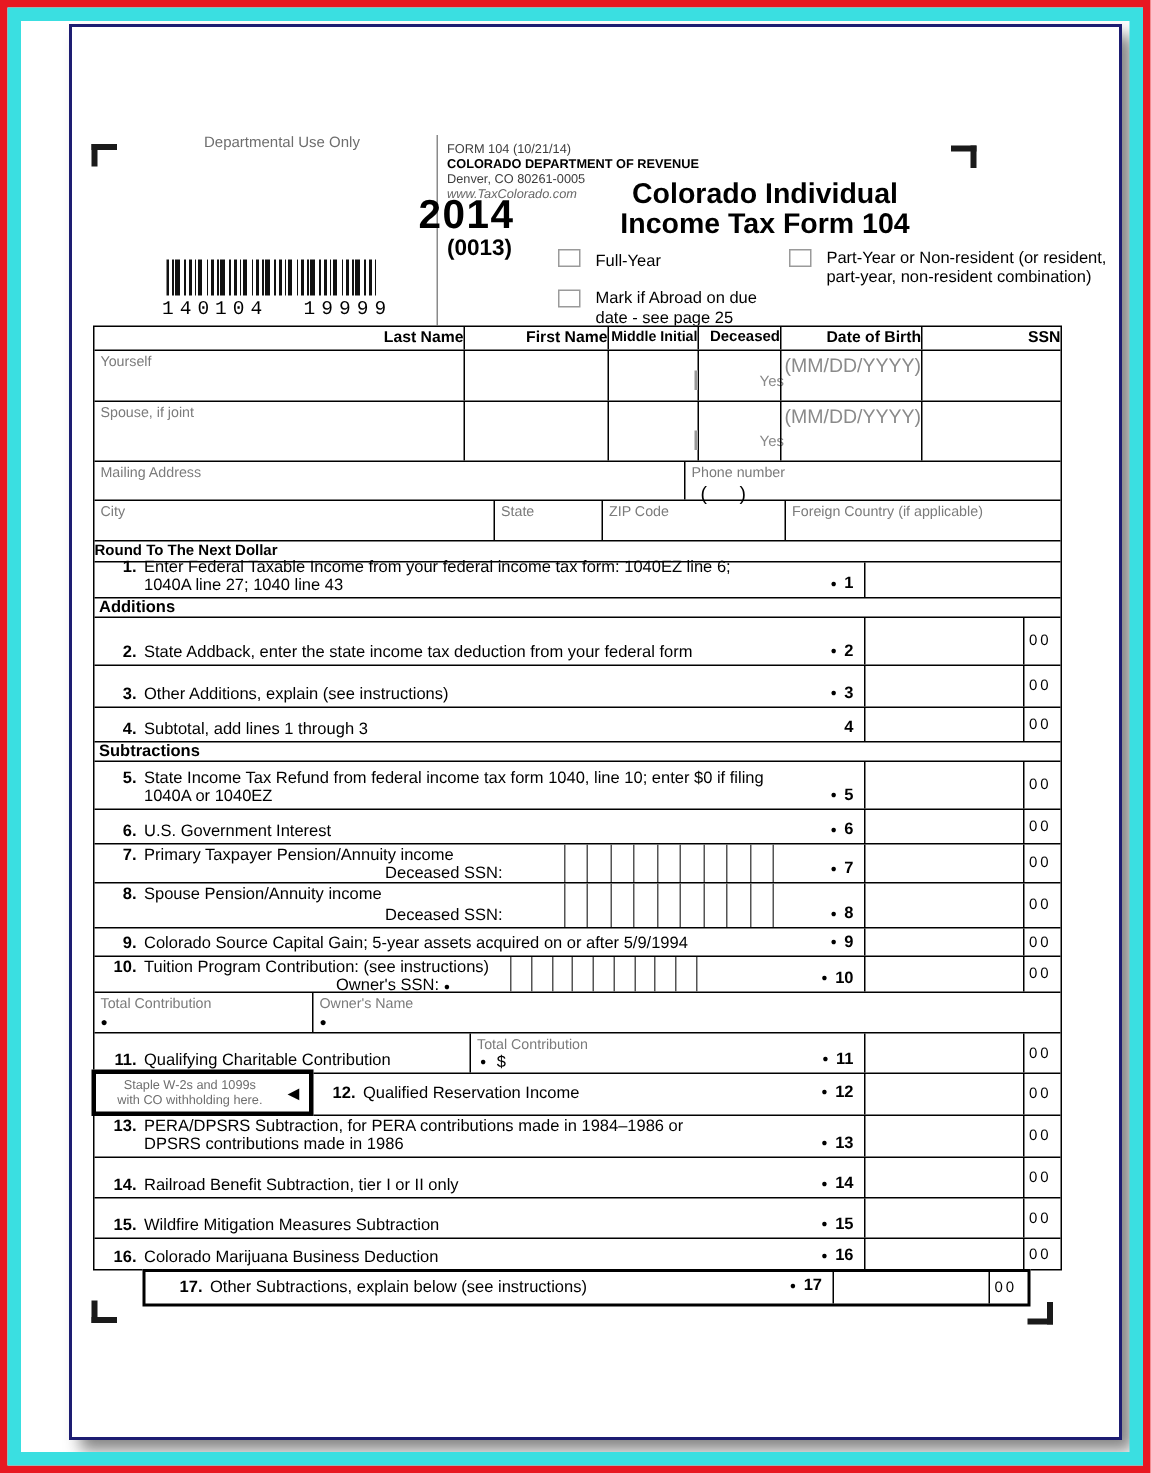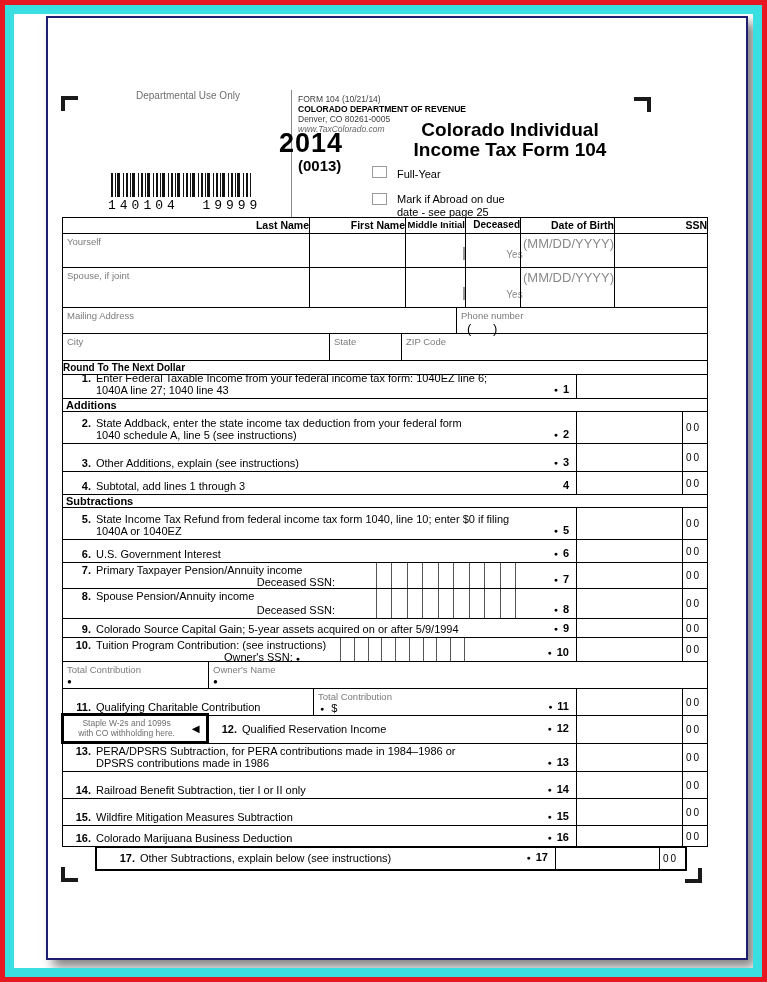--- a/index.html
+++ b/index.html
@@ -130,20 +130,24 @@
   <div class="barcode-num">140104  19999</div>
 
   <div class="cbrow" style="left:324px; top:148px;">
     <span class="cb"></span>
     <span class="cblabel" style="padding-top:2px">Full-Year</span>
   </div>
   <div class="cbrow" style="left:324px; top:175px; width:170px;">
     <span class="cb"></span>
     <span class="cblabel" style="width:130px">Mark if Abroad on due date - see page 25</span>
   </div>
+  <div class="cbrow" style="left:478px; top:148px; width:216px;">
+    <span class="cb"></span>
+    <span class="cblabel" style="width:192px">Part-Year or Non-resident (or resident, part-year, non-resident combination)</span>
+  </div>
 
   <div class="t">
 
     <div class="row" style="height:15px">
       <div class="c hd" style="width:246px">Last Name</div>
       <div class="c hd" style="width:96px">First Name</div>
       <div class="c hd" style="width:60px; font-size:9.5px">Middle Initial</div>
       <div class="c hd" style="width:55px; font-size:10px">Deceased</div>
       <div class="c hd" style="width:94px">Date of Birth</div>
       <div class="c hd" style="width:93px">SSN</div>
@@ -194,20 +198,23 @@
     <div class="row" style="height:27px">
       <div class="c" style="width:266px">
           <div class="fl">City</div>
         </div>
       <div class="c" style="width:72px">
           <div class="fl">State</div>
         </div>
       <div class="c" style="width:122px">
           <div class="fl">ZIP Code</div>
         </div>
+      <div class="c" style="width:184px">
+          <div class="fl">Foreign Country (if applicable)</div>
+        </div>
     </div>
 
     <div class="row roundrow">Round To The Next Dollar</div>
 
     <div class="row" style="height:24px">
       <div class="lc">
         <div class="ltxt">
           <div class="l1">
               <span class="no">1</span>
               <span>Enter Federal Taxable Income from your federal income tax form: 1040EZ line 6;</span>
@@ -224,21 +231,20 @@
 
     <div class="row sech">Additions</div>
 
     <div class="row" style="height:32px">
       <div class="lc">
         <div class="ltxt">
           <div class="l1">
               <span class="no">2</span>
               <span>State Addback, enter the state income tax deduction from your federal form</span>
             </div>
-          <div class="l2">1040 schedule A, line 5 (see instructions)</div>
         </div>
         <div class="ln">
             <span class="bullet">●</span>
             <span class="num">2</span>
           </div>
       </div>
       <div class="amt"></div>
       <div class="cts">00</div>
     </div>
 

